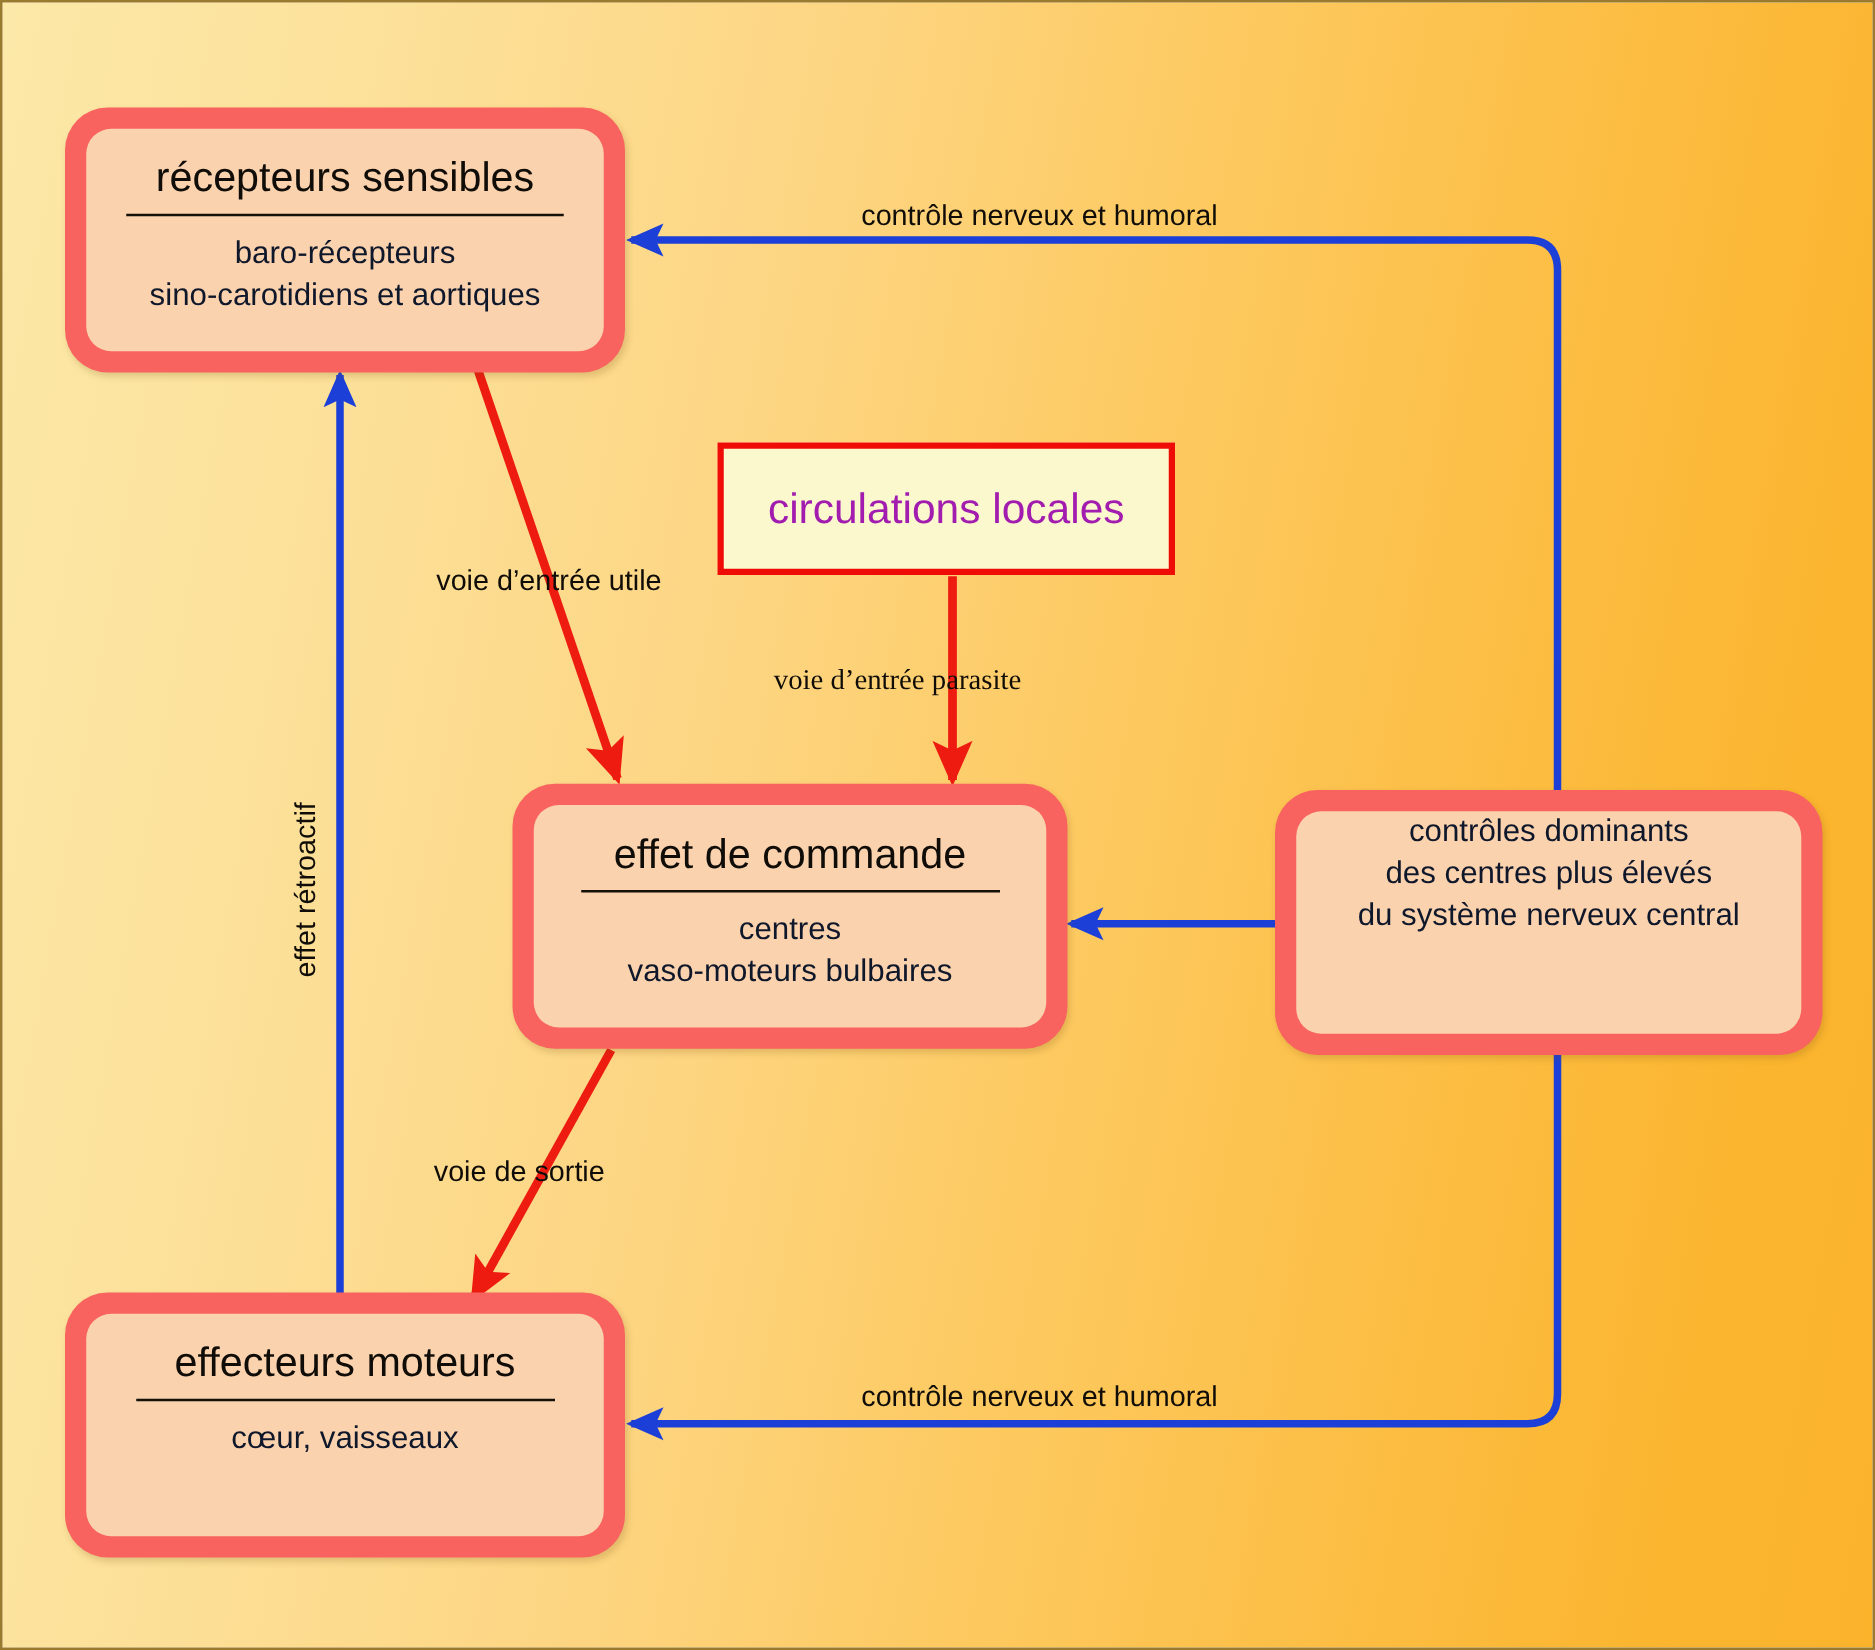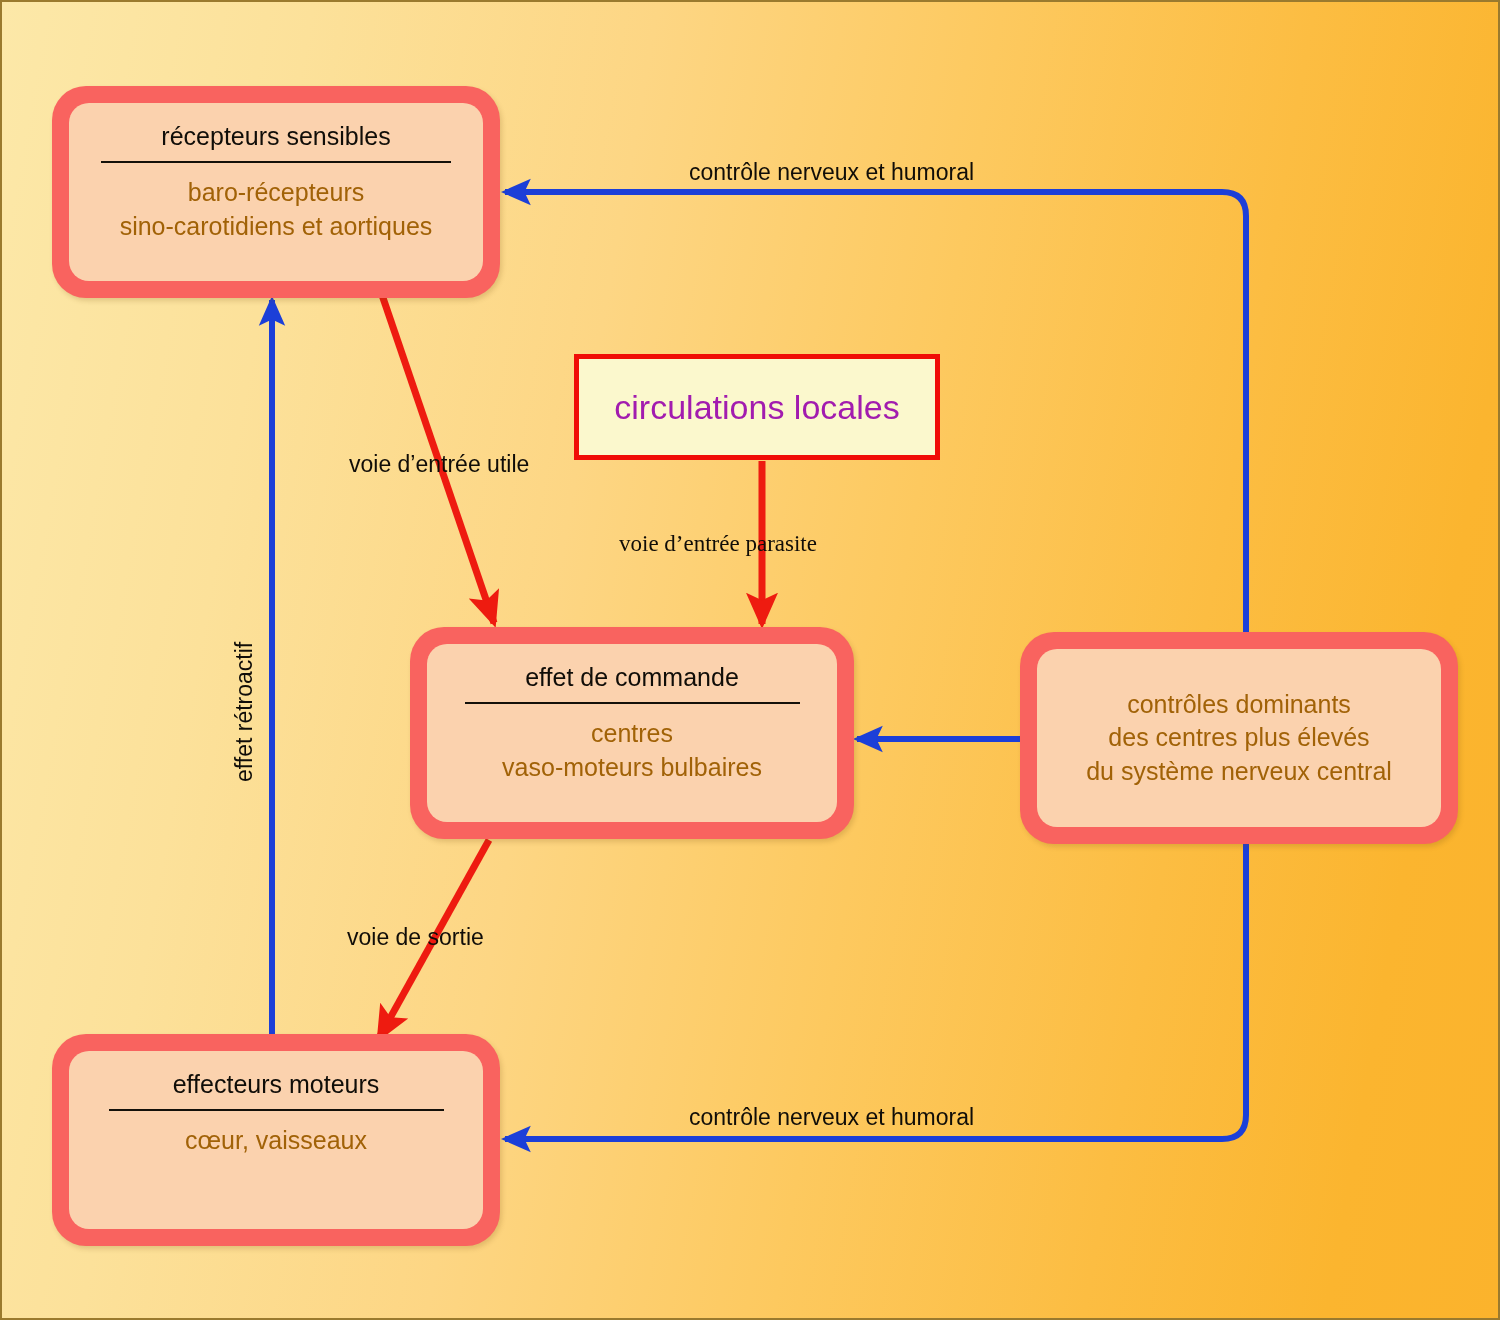--- a/index.html
+++ b/index.html
@@ -50,43 +50,42 @@
     border-radius: 20px;
     box-sizing: border-box;
     display: flex;
     flex-direction: column;
     align-items: center;
     justify-content: flex-start;
     padding-top: 18px;
     overflow: hidden;
   }
   .node .title {
-    font-size: 25px;
+    font-size: 33px;
     color: #100d08;
     line-height: 1.25;
     text-align: left;
     white-space: nowrap;
   }
   .node .rule {
     height: 2px;
     background: #14110a;
     margin: 9px 0 13px 0;
   }
   .node .body {
     font-size: 25px;
-    color: #a16207;
+    color: #0f172a;
     line-height: 1.33;
     text-align: center;
     white-space: nowrap;
   }
   .node .body .l2 { display: block; }
 
   
   .node.plain .inner {
-    justify-content: center;
     padding-top: 0;
   }
 
   
   #node-circulations-locales {
     position: absolute;
     background: #fbf8cd;
     border: 5px solid #f00c06;
     box-sizing: border-box;
     display: flex;

